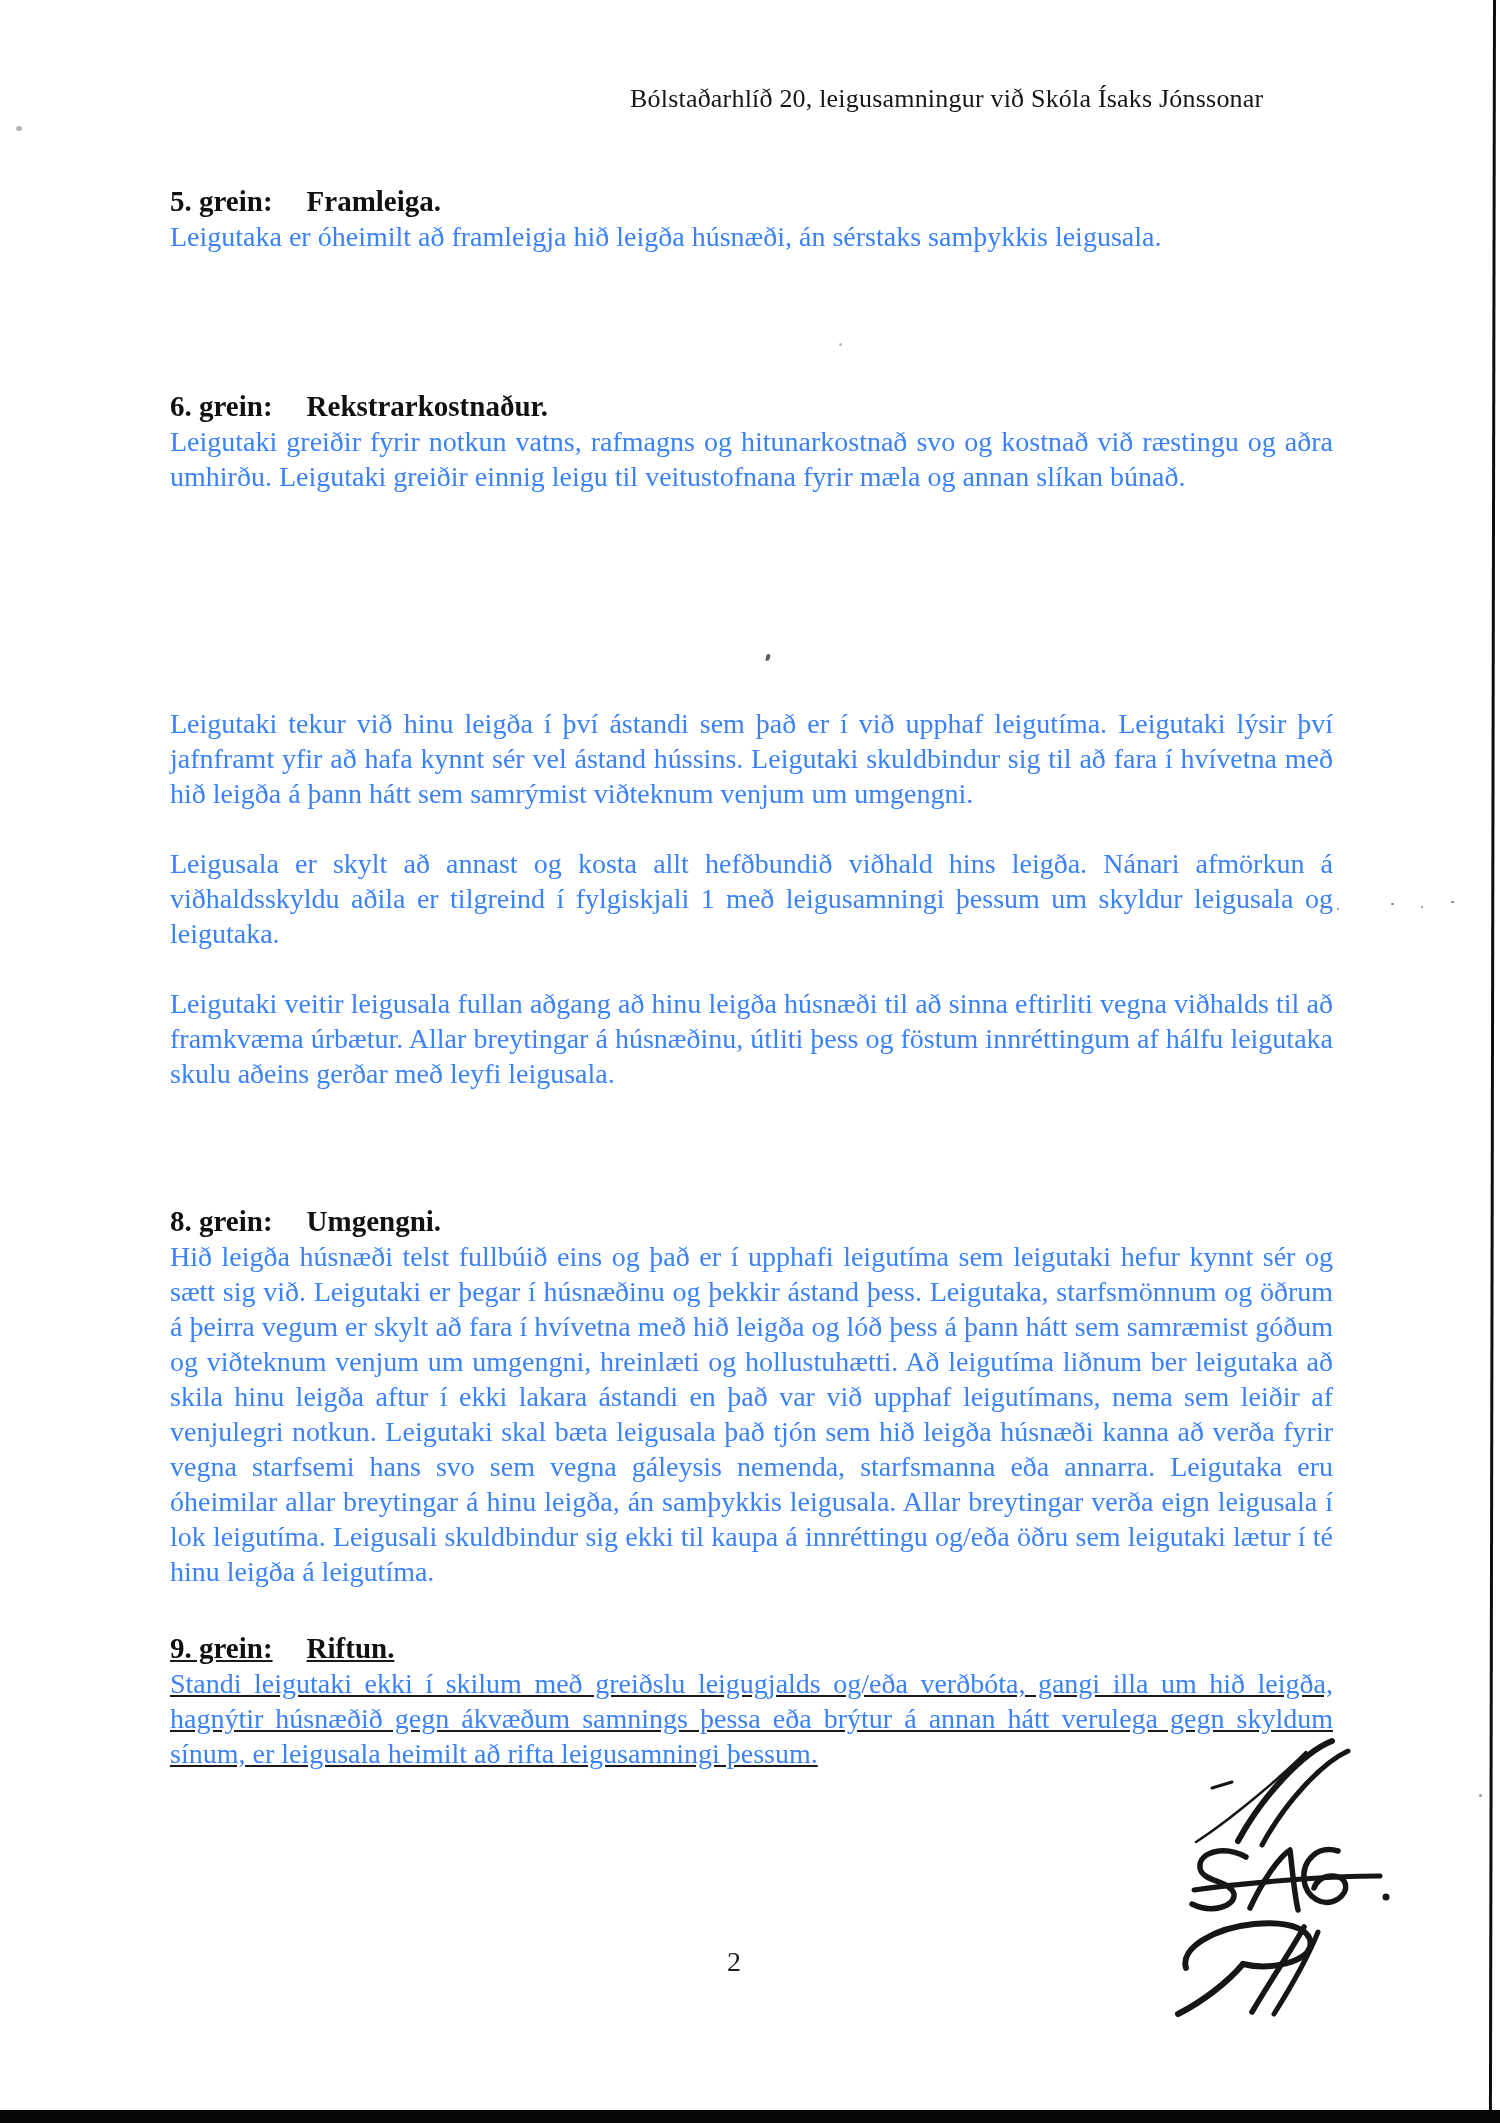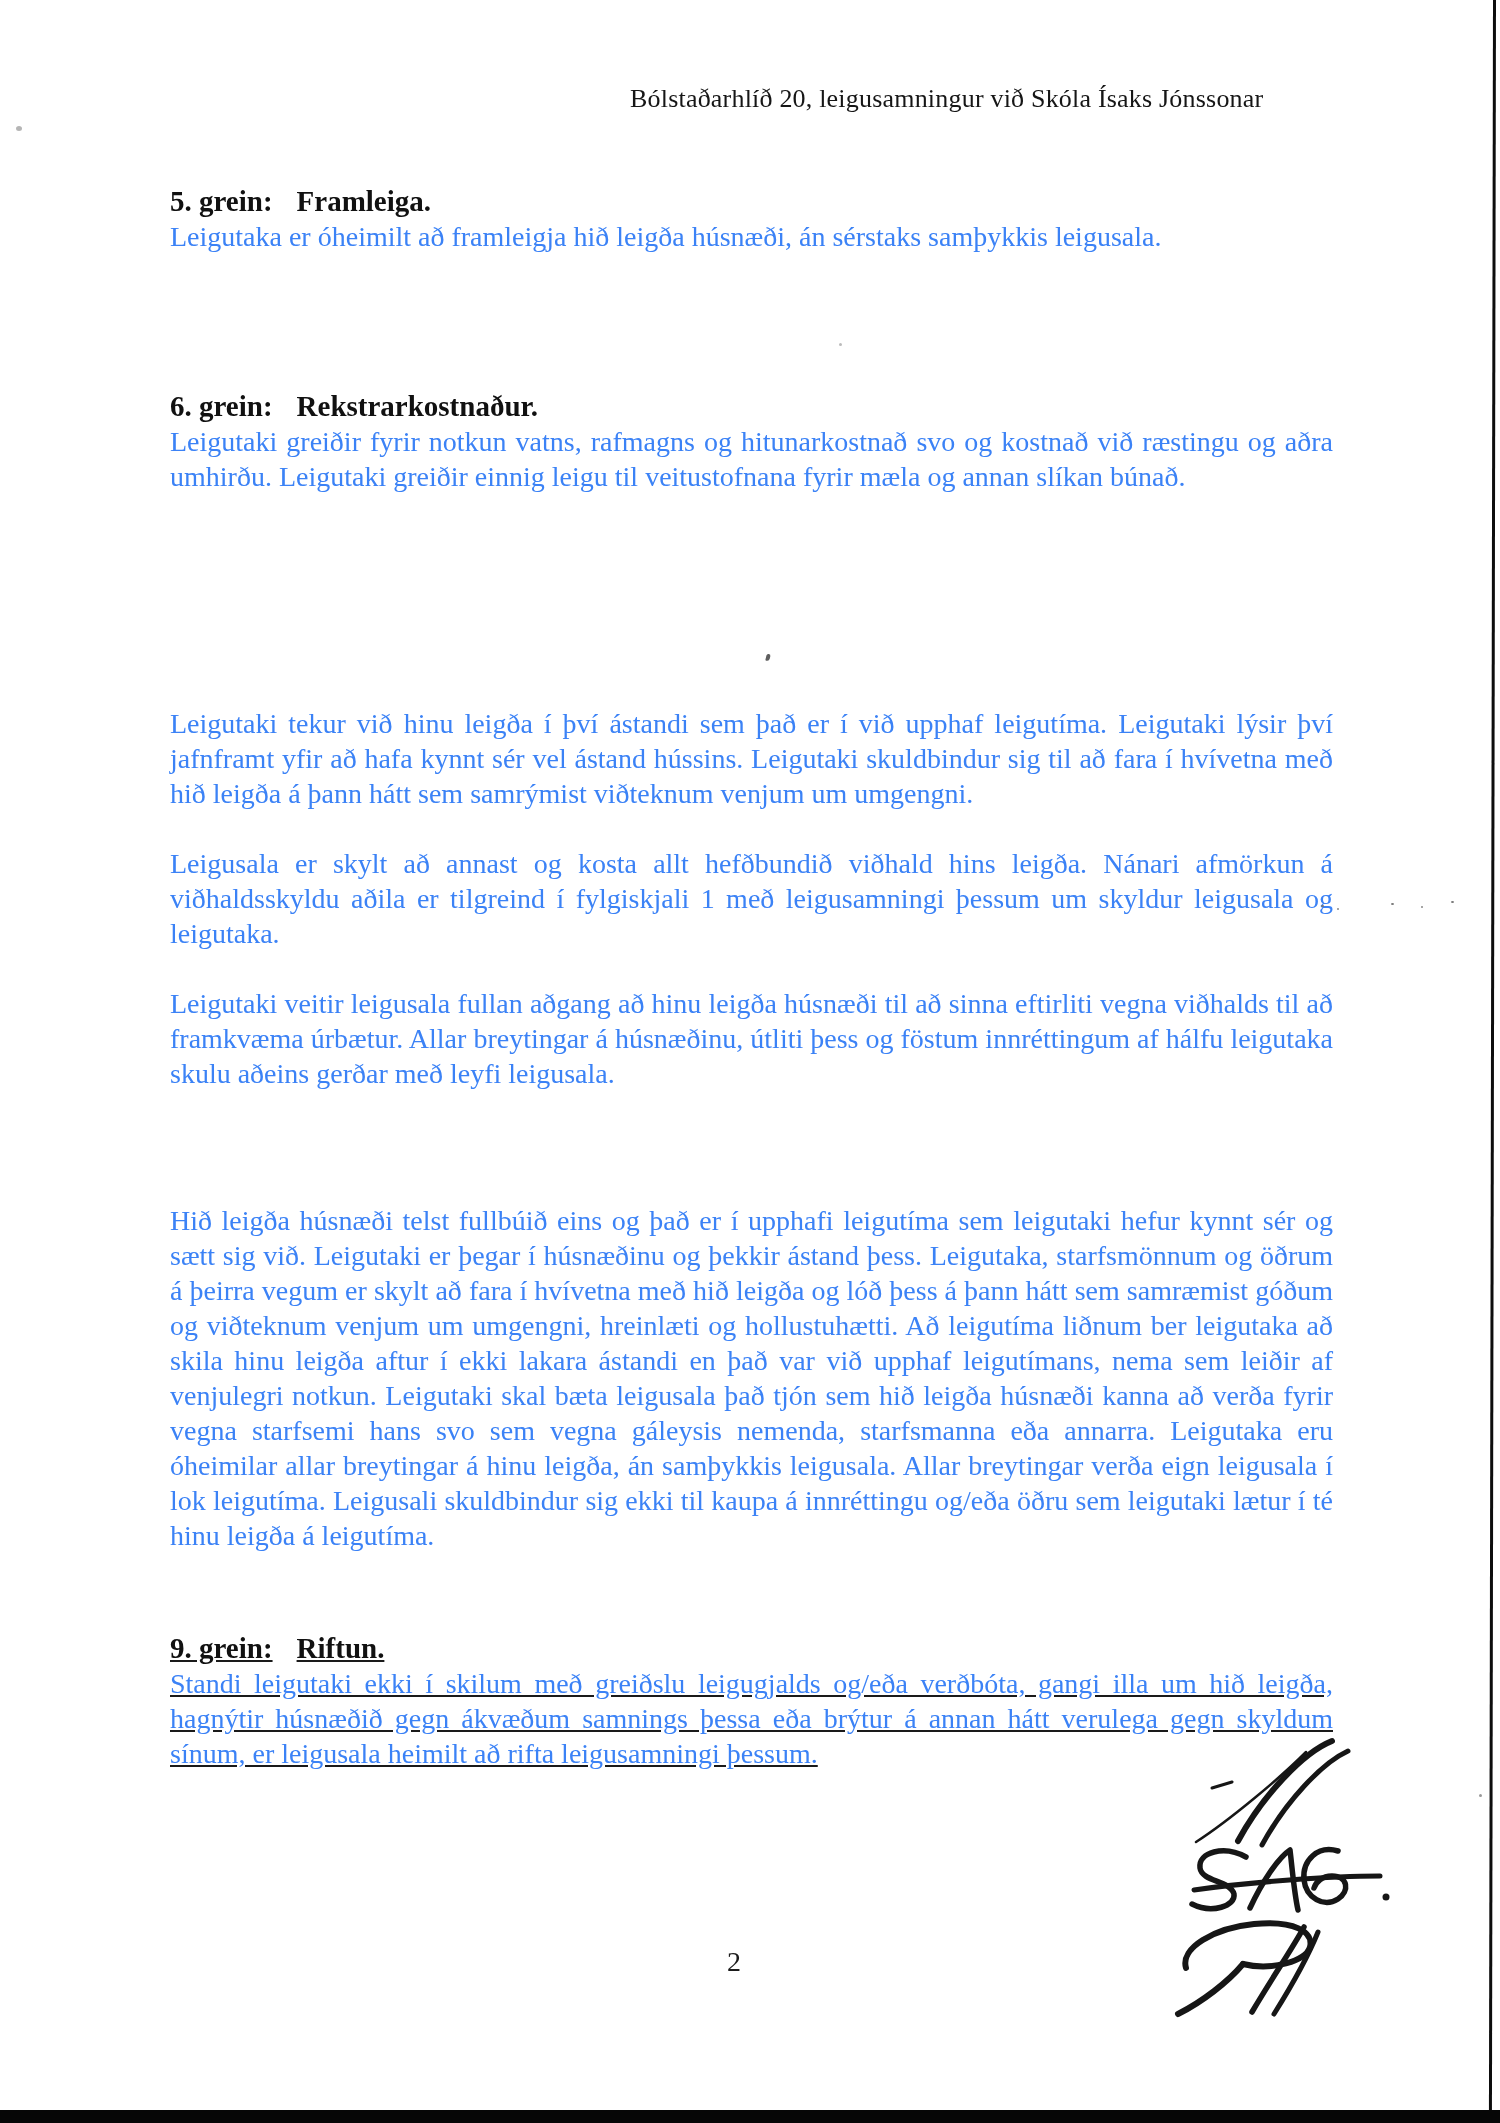--- a/index.html
+++ b/index.html
@@ -16,21 +16,21 @@
     position:absolute;left:630px;top:84px;
     font-size:26px;letter-spacing:0.2px;color:#161616;
     white-space:nowrap;
   }
 
   .section{position:absolute;left:170px;width:1163px;}
   .sec-heading{
     font-size:29px;font-weight:700;color:#111;
     line-height:36px;white-space:nowrap;
   }
-  .sec-title{margin-left:24px;}
+  .sec-title{margin-left:34px;}
   .section p{
     margin:0;font-size:28px;line-height:35px;color:#3b82f6;
   }
   .section p.j{text-align:justify;text-align-last:left;}
   .pgap{margin-top:35px !important;}
 
   .sec5{top:183px;}
   .sec6{top:388px;}
   .sec7{top:706px;}
   .sec8{top:1203px;}
@@ -80,20 +80,21 @@
     <p class="j">Leigutaki greiðir fyrir notkun vatns, rafmagns og hitunarkostnað svo og kostnað við ræstingu og aðra umhirðu. Leigutaki greiðir einnig leigu til veitustofnana fyrir mæla og annan slíkan búnað.</p>
   </div>
 
   <div class="section sec7">
     <p class="j">Leigutaki tekur við hinu leigða í því ástandi sem það er í við upphaf leigutíma. Leigutaki lýsir því jafnframt yfir að hafa kynnt sér vel ástand hússins. Leigutaki skuldbindur sig til að fara í hvívetna með hið leigða á þann hátt sem samrýmist viðteknum venjum um umgengni.</p>
     <p class="j pgap">Leigusala er skylt að annast og kosta allt hefðbundið viðhald hins leigða. Nánari afmörkun á viðhaldsskyldu aðila er tilgreind í fylgiskjali 1 með leigusamningi þessum um skyldur leigusala og leigutaka.</p>
     <p class="j pgap">Leigutaki veitir leigusala fullan aðgang að hinu leigða húsnæði til að sinna eftirliti vegna viðhalds til að framkvæma úrbætur. Allar breytingar á húsnæðinu, útliti þess og föstum innréttingum af hálfu leigutaka skulu aðeins gerðar með leyfi leigusala.</p>
   </div>
 
   <div class="section sec8">
+    <div class="sec-heading"><span>8. grein:</span><span class="sec-title">Umgengni.</span></div>
     <p class="j">Hið leigða húsnæði telst fullbúið eins og það er í upphafi leigutíma sem leigutaki hefur kynnt sér og sætt sig við. Leigutaki er þegar í húsnæðinu og þekkir ástand þess. Leigutaka, starfsmönnum og öðrum á þeirra vegum er skylt að fara í hvívetna með hið leigða og lóð þess á þann hátt sem samræmist góðum og viðteknum venjum um umgengni, hreinlæti og hollustuhætti. Að leigutíma liðnum ber leigutaka að skila hinu leigða aftur í ekki lakara ástandi en það var við upphaf leigutímans, nema sem leiðir af venjulegri notkun. Leigutaki skal bæta leigusala það tjón sem hið leigða húsnæði kanna að verða fyrir vegna starfsemi hans svo sem vegna gáleysis nemenda, starfsmanna eða annarra. Leigutaka eru óheimilar allar breytingar á hinu leigða, án samþykkis leigusala. Allar breytingar verða eign leigusala í lok leigutíma. Leigusali skuldbindur sig ekki til kaupa á innréttingu og/eða öðru sem leigutaki lætur í té hinu leigða á leigutíma.</p>
   </div>
 
   <div class="section sec9">
     <div class="sec-heading"><span>9. grein:</span><span class="sec-title">Riftun.</span></div>
     <p class="j">Standi leigutaki ekki í skilum með greiðslu leigugjalds og/eða verðbóta, gangi illa um hið leigða, hagnýtir húsnæðið gegn ákvæðum samnings þessa eða brýtur á annan hátt verulega gegn skyldum sínum, er leigusala heimilt að rifta leigusamningi þessum.</p>
   </div>
 
   <svg class="sig-svg" width="300" height="320" viewBox="1130 1715 300 320" fill="none" stroke="#161616" stroke-linecap="round" stroke-linejoin="round">
     <g aria-label="handwritten slashes">

